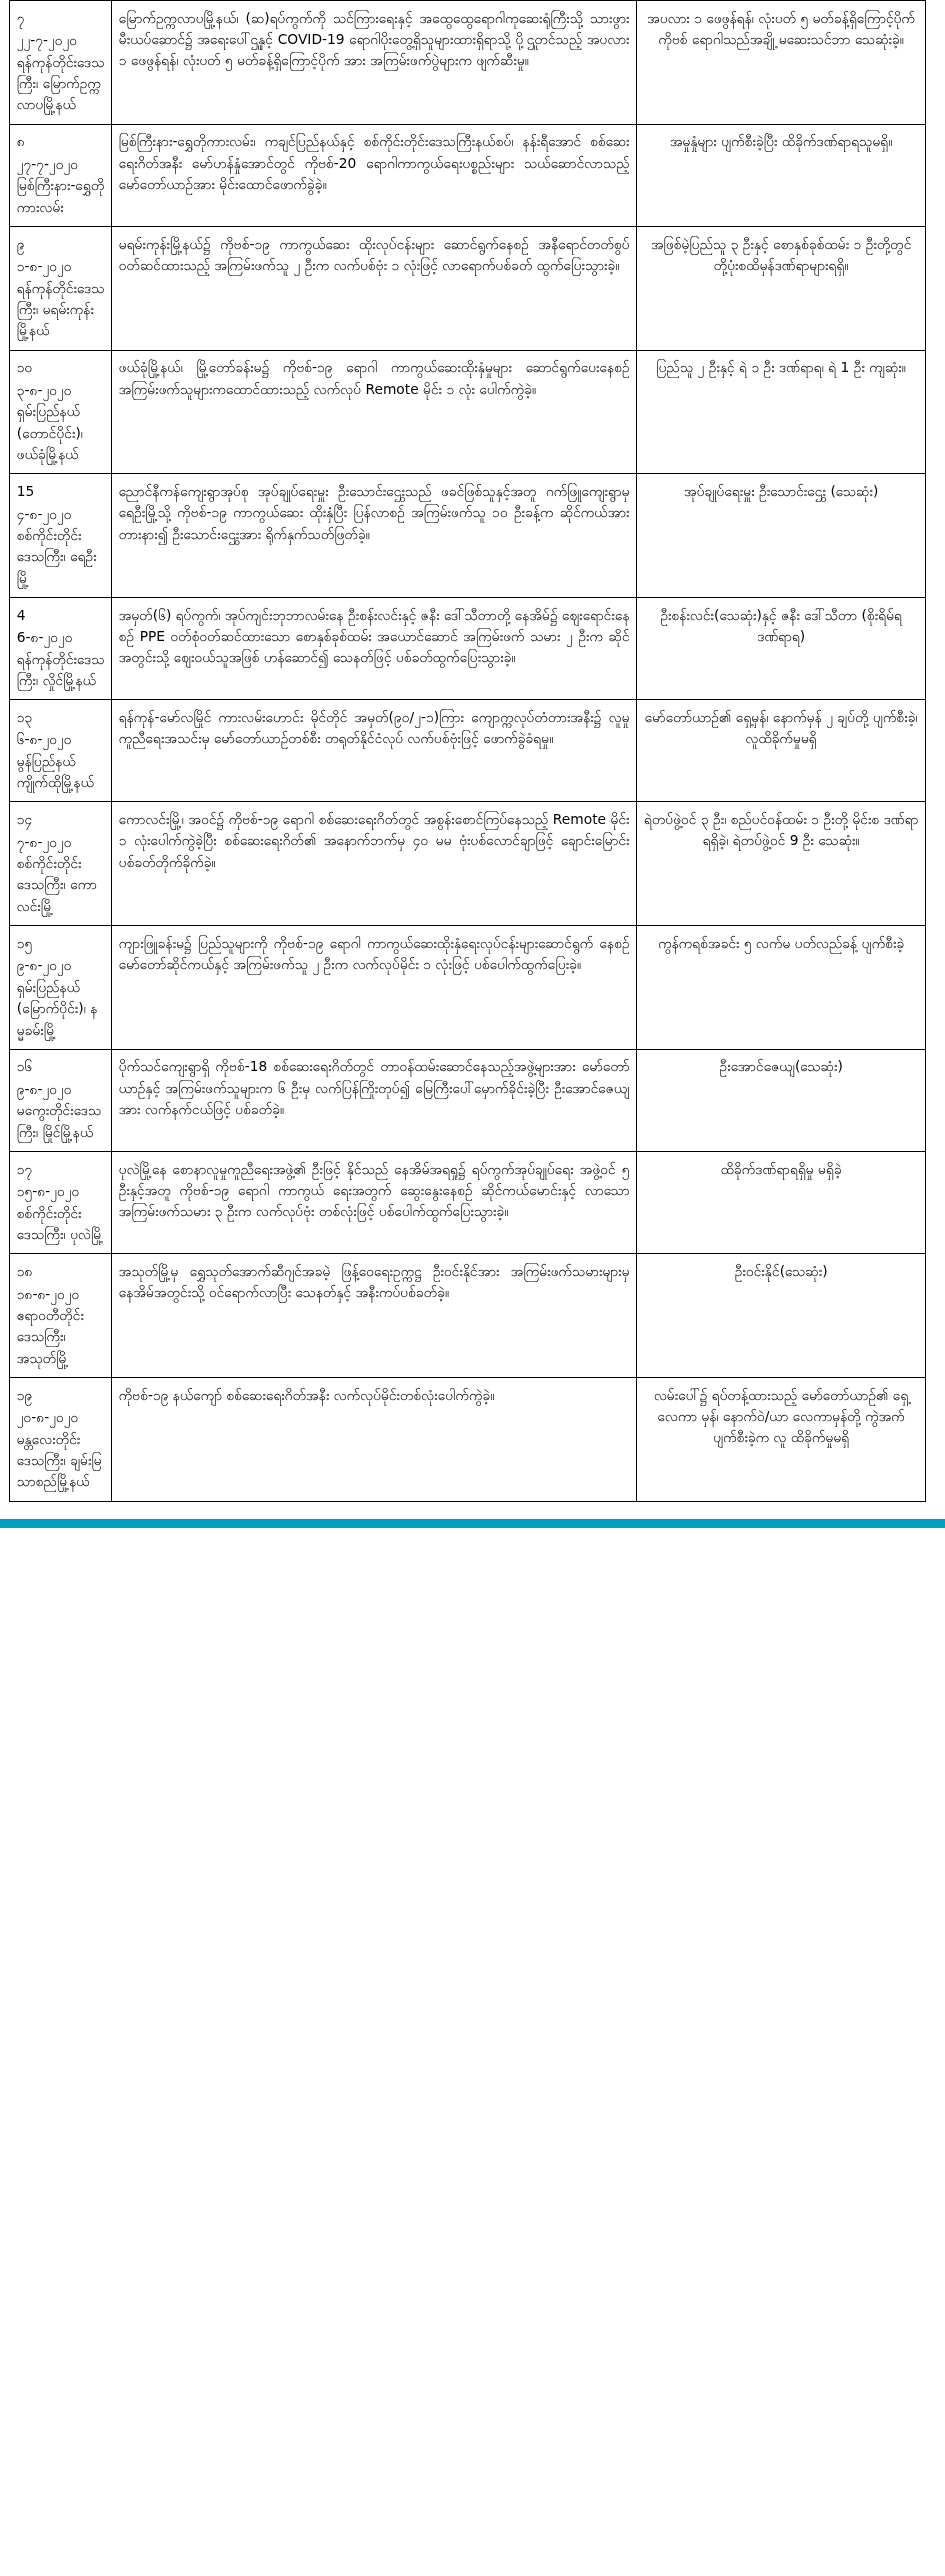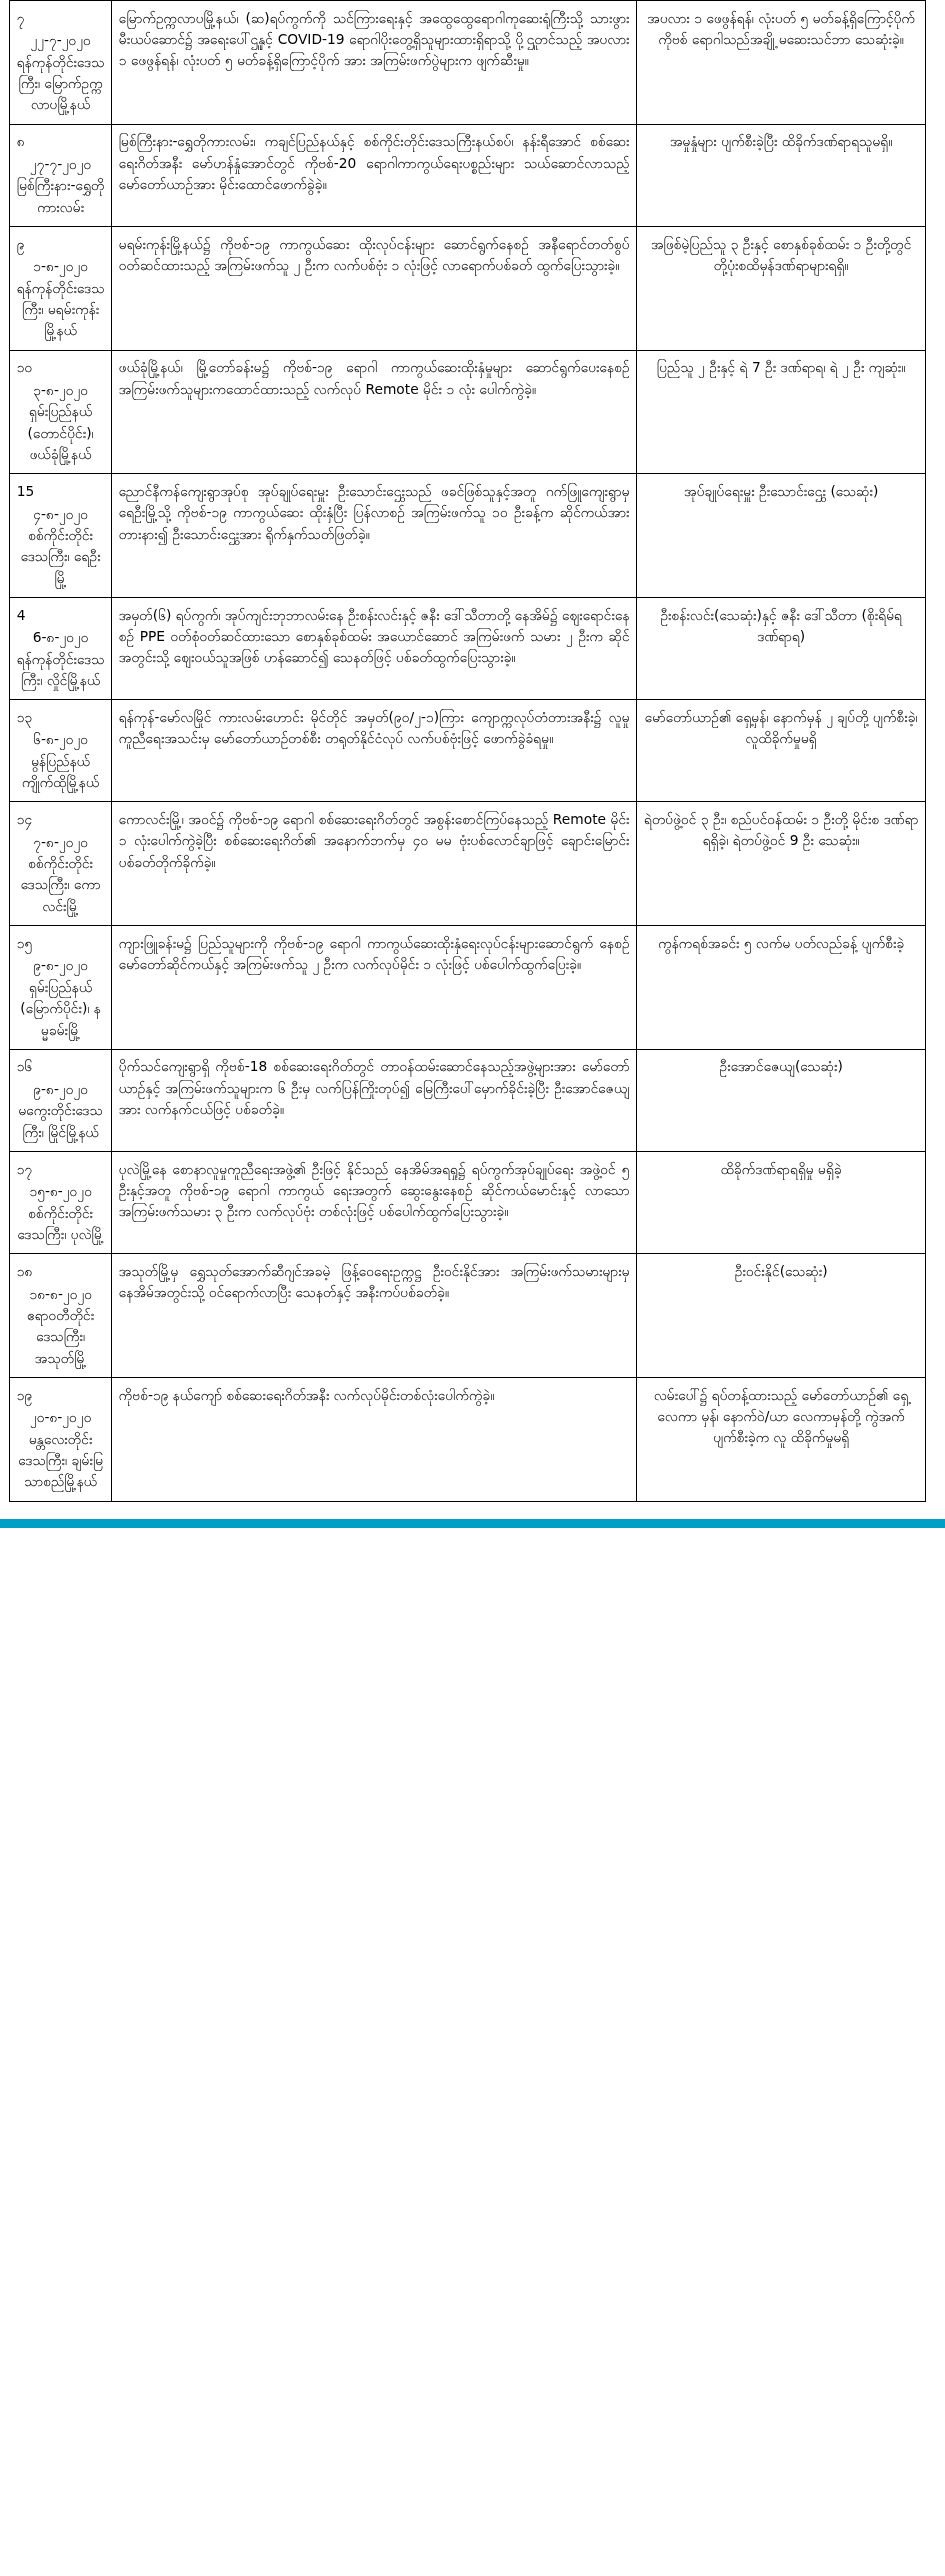--- a/index.html
+++ b/index.html
@@ -38,21 +38,20 @@
 
   .cell-no {
     text-align: left;
   }
   .cell-no .no {
     display: block;
     margin-bottom: 1.3px;
   }
   .cell-no .loc {
     display: block;
-    text-align: center;
   }
   .cell-desc {
     text-align: justify;
     text-justify: inter-word;
     margin-left: 38px;
   }
   .cell-result {
     text-align: center;
   }
   .bottom-bar {
@@ -105,21 +104,21 @@
         <td class="cell-desc">မရမ်းကုန်းမြို့နယ်၌ ကိုဗစ်-၁၉ ကာကွယ်ဆေး ထိုးလုပ်ငန်းများ ဆောင်ရွက်နေစဉ် အနီရောင်တတ်စွပ်ဝတ်ဆင်ထားသည့် အကြမ်းဖက်သူ ၂ ဦးက လက်ပစ်ဗုံး ၁ လုံးဖြင့် လာရောက်ပစ်ခတ် ထွက်ပြေးသွားခဲ့။</td>
         <td class="cell-result">အဖြစ်မဲ့ပြည်သူ ၃ ဦးနှင့် စောနှစ်ခုစ်ထမ်း ၁ ဦးတို့တွင် တို့ပုံးစထိမှန်ဒဏ်ရာများရရှိ။</td>
       </tr>
       <tr>
         <td class="cell-no">
           <span class="no">၁၀</span>
           <span class="loc">၃-၈-၂၀၂၀</span>
           <span class="loc">ရှမ်းပြည်နယ် (တောင်ပိုင်း)၊ ဖယ်ခုံမြို့နယ်</span>
         </td>
         <td class="cell-desc">ဖယ်ခုံမြို့နယ်၊ မြို့တော်ခန်းမ၌ ကိုဗစ်-၁၉ ရောဂါ ကာကွယ်ဆေးထိုးနှံမှုများ ဆောင်ရွက်ပေးနေစဉ် အကြမ်းဖက်သူများကထောင်ထားသည့် လက်လုပ် Remote မိုင်း ၁ လုံး ပေါက်ကွဲခဲ့။</td>
-        <td class="cell-result">ပြည်သူ ၂ ဦးနှင့် ရဲ 7 ဦး ဒဏ်ရာရ၊ ရဲ ၂ ဦး ကျဆုံး။</td>
+        <td class="cell-result">ပြည်သူ ၂ ဦးနှင့် ရဲ ၁ ဦး ဒဏ်ရာရ၊ ရဲ 1 ဦး ကျဆုံး။</td>
       </tr>
       <tr>
         <td class="cell-no">
           <span class="no">15</span>
           <span class="loc">၄-၈-၂၀၂၀</span>
           <span class="loc">စစ်ကိုင်းတိုင်းဒေသကြီး၊ ရေဦးမြို့</span>
         </td>
         <td class="cell-desc">ညောင်နီကန်ကျေးရွာအုပ်စု အုပ်ချုပ်ရေးမှူး ဦးသောင်းဌွေးသည် ဖခင်ဖြစ်သူနှင့်အတူ ဂက်ဖြူကျေးရွာမှ ရေဦးမြို့သို့ ကိုဗစ်-၁၉ ကာကွယ်ဆေး ထိုးနှံပြီး ပြန်လာစဉ် အကြမ်းဖက်သူ ၁၀ ဦးခန့်က ဆိုင်ကယ်အားတားနား၍ ဦးသောင်းဌွေးအား ရိုက်နှက်သတ်ဖြတ်ခဲ့။</td>
         <td class="cell-result">အုပ်ချုပ်ရေးမှူး ဦးသောင်းဌွေး (သေဆုံး)</td>
       </tr>

